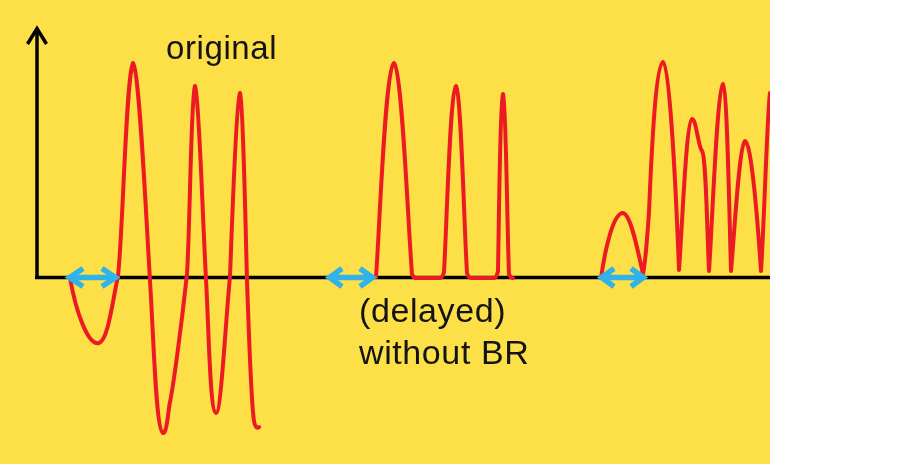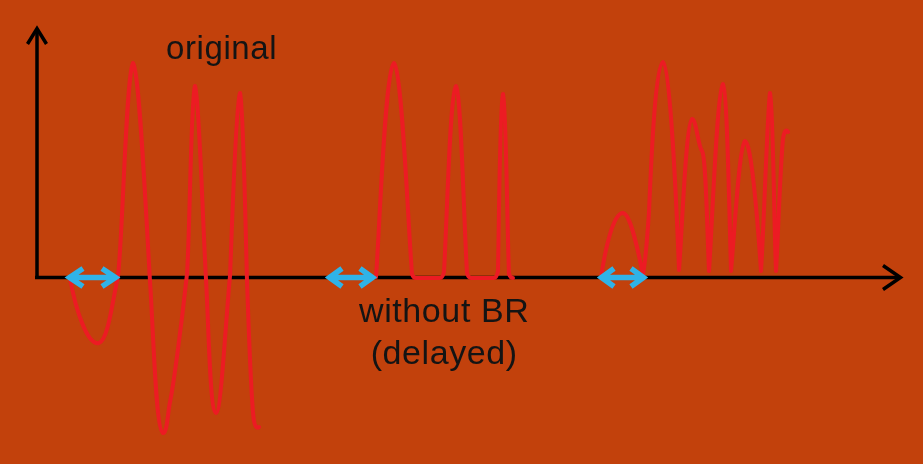--- a/index.html
+++ b/index.html
@@ -2,26 +2,25 @@
 <html><head>
 <meta charset="utf-8">
 <style>
   html, body {
     margin: 0;
     padding: 0;
     background: #ffffff;
   }
   .canvas {
     position: relative;
-    width: 923px;
+    width: 770px;
     height: 464px;
-    background: #c2410c;
+    background: #fde047;
     overflow: hidden;
     font-family: "Liberation Sans", sans-serif;
-    text-align: center;
   }
   .diagram-svg {
     position: absolute;
     left: 0;
     top: 0;
   }
   .axis {
     fill: none;
     stroke-width: 3.5;
     stroke-linecap: butt;
@@ -81,17 +80,17 @@
     <path class="signal" d="M 601 278 C 605 250, 613 213, 623 213 C 631 214, 638 252, 643 274 C 645 264, 647 242, 649 212 C 652 140, 656 65, 663 62 C 669 65, 675 165, 679 270 C 682 232, 686 121, 692 119 C 696 118, 698 146, 702 151 C 706 156, 707 228, 709 271 C 712 230, 717 88, 723 84 C 727 87, 729 200, 731 271 C 734 240, 739 145, 745 141 C 751 141, 757 212, 761 271 C 764 225, 768 97, 770 93 C 773 97, 774 224, 776 271 C 778 240, 780 170, 783 139 C 784 132, 786 128, 788 132" stroke="#ec1b23"></path>
 
     <path class="delay" d="M 71 277.5 L 114 277.5 M 83 268.5 L 69.5 277.5 L 83 286.5 M 102 268.5 L 115.5 277.5 L 102 286.5" stroke="#2fb3e8"></path>
     <path class="delay" d="M 331 277.5 L 371 277.5 M 342 268.5 L 329.5 277.5 L 342 286.5 M 360 268.5 L 372.5 277.5 L 360 286.5" stroke="#2fb3e8"></path>
     <path class="delay" d="M 603 277.5 L 642 277.5 M 614 268.5 L 601.5 277.5 L 614 286.5 M 631 268.5 L 643.5 277.5 L 631 286.5" stroke="#2fb3e8"></path>
   </svg>
 
   <div class="lbl lbl-original">original</div>
 
   <div class="lbl lbl-without-br">
+    <span>(delayed)</span>
     <span>without BR</span>
-    <span>(delayed)</span>
   </div>
 
 </div>
 
 </body></html>

